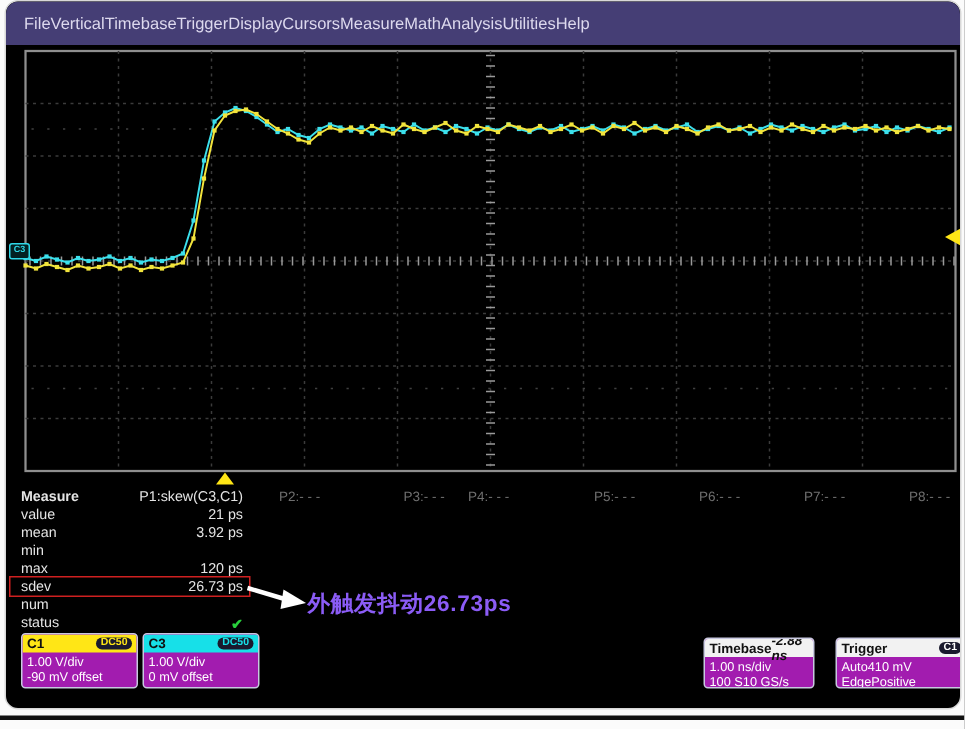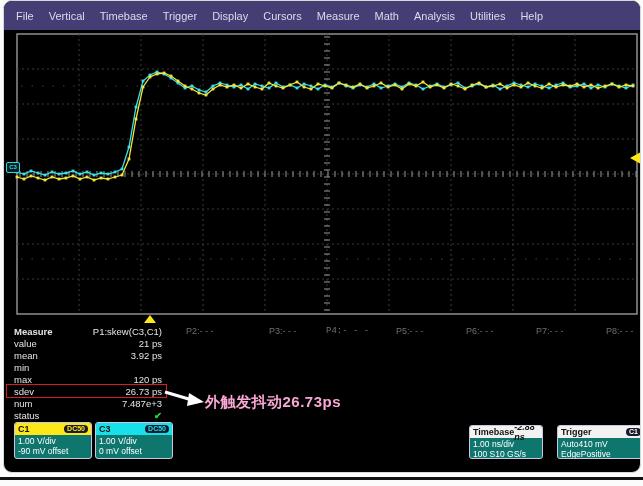--- a/index.html
+++ b/index.html
@@ -4,45 +4,45 @@
 <style>
   * { margin:0; padding:0; box-sizing:border-box; }
   html,body { width:643px; height:486px; background:#fbfbfb; font-family:"Liberation Sans", sans-serif; }
   .page { position:relative; width:643px; height:486px; overflow:hidden; background:#fbfbfb; }
   .screen {
     position:absolute; left:3px; top:0; width:638px; height:473px;
     background:#000; border-radius:9px; border:1px solid #d8d8d8; overflow:hidden;
   }
   .menubar {
     position:absolute; left:0; top:0; width:100%; height:29px;
-    background:#453e75; display:flex; align-items:center; gap:15px;
+    background:#453e75; display:flex; align-items:center; 
     padding-left:12px; border-radius:8px 8px 0 0;
   }
   .menubar span { color:#ddd9ee; font-size:11px; cursor:default; white-space:nowrap; }
   svg.plot { position:absolute; left:0; top:0; }
   .c3-marker {
     position:absolute; left:2px; top:161px; width:14px; height:11px;
     border:1px solid #2fd8e8; color:#2fd8e8; background:#032022;
     font-size:6px; line-height:9px; text-align:center; border-radius:2px; font-weight:bold;
   }
   
   .measure { position:absolute; left:0; top:322px; width:643px; height:99px; font-size:9.5px; color:#e4e4e4; }
   .mrow { position:absolute; left:0; width:643px; height:12px; }
   .mlabel { position:absolute; left:10px; top:0; }
   .mvalue { position:absolute; left:40px; top:0; width:118px; text-align:right; }
   .mhead  { font-weight:bold; }
   .pcol { position:absolute; top:0; width:60px; color:#6f6f6f; font-size:9px; }
   .redbox { position:absolute; left:2px; top:383px; width:161px; height:14px; border:1px solid #cf2020; }
   .annotation {
-    position:absolute; left:201px; top:392px; color:#f9a8d4; font-weight:bold;
+    position:absolute; left:201px; top:392px; color:#8b5cf6; font-weight:bold;
     font-size:15px; letter-spacing:0.5px; white-space:nowrap;
   }
   .check { color:#28d03c; font-weight:bold; }
   
-  .descbox { position:absolute; border:1px solid #c8c8e0; border-radius:3px; overflow:hidden; background:#0f766e; }
+  .descbox { position:absolute; border:1px solid #c8c8e0; border-radius:3px; overflow:hidden; background:#a21caf; }
   .descbox .hdr { height:12px; font-size:9px; font-weight:bold; color:#111; display:flex; align-items:center; justify-content:space-between; padding:0 3px; }
   .descbox .body { color:#fff; font-size:8.5px; padding:1px 3px 0 3px; }
   .descbox .body .line { display:flex; justify-content:flex-start; line-height:10px; }
   .descbox .body .line.right { }
   .pill { background:#1a1a2e; border-radius:4px; font-size:7px; font-weight:bold; padding:0 3px; line-height:8px; }
   .hdr-white { background:#f2f2f2; }
   .hdr-white .hval { font-weight:bold;font-style:italic; }
   .bottombar { position:absolute; left:0; top:477px; width:643px; height:3px; background:#111; }
 </style>
 </head>
@@ -399,21 +399,21 @@
       </svg>
 
     <div class="c3-marker">C3</div>
 
     <div class="measure">
       <div class="mrow" style="top:3px;">
         <span class="mlabel mhead">Measure</span>
         <span class="mvalue">P1:skew(C3,C1)</span>
         <span class="pcol" style="left:182px;">P2:- - -</span>
         <span class="pcol" style="left:252px;margin-left:13px;">P3:- - -</span>
-        <span class="pcol" style="left:322px;font-family:Liberation Mono, monospace;">P4:- - -</span>
+        <span class="pcol" style="left:308px;">P4:- - -</span>
         <span class="pcol" style="left:392px;">P5:- - -</span>
         <span class="pcol" style="left:462px;">P6:- - -</span>
         <span class="pcol" style="left:532px;">P7:- - -</span>
         <span class="pcol" style="left:602px;">P8:- - -</span>
       </div>
       <div class="mrow" style="top:15px;">
         <span class="mlabel">value</span>
         <span class="mvalue">21 ps</span>
       </div>
       <div class="mrow" style="top:27px;">
@@ -426,21 +426,20 @@
       <div class="mrow" style="top:51px;">
         <span class="mlabel">max</span>
         <span class="mvalue">120 ps</span>
       </div>
       <div class="mrow" style="top:63px;">
         <span class="mlabel">sdev</span>
         <span class="mvalue">26.73 ps</span>
       </div>
       <div class="mrow" style="top:75px;">
         <span class="mlabel">num</span>
-        <span class="mvalue">7.487e+3</span>
       </div>
       <div class="mrow" style="top:87px;">
         <span class="mlabel">status</span>
         <span class="mvalue check">✔</span>
       </div>
     </div>
 
     <div class="redbox"></div>
 
     <svg width="45" height="22" style="position:absolute; left:158px; top:386px;">

